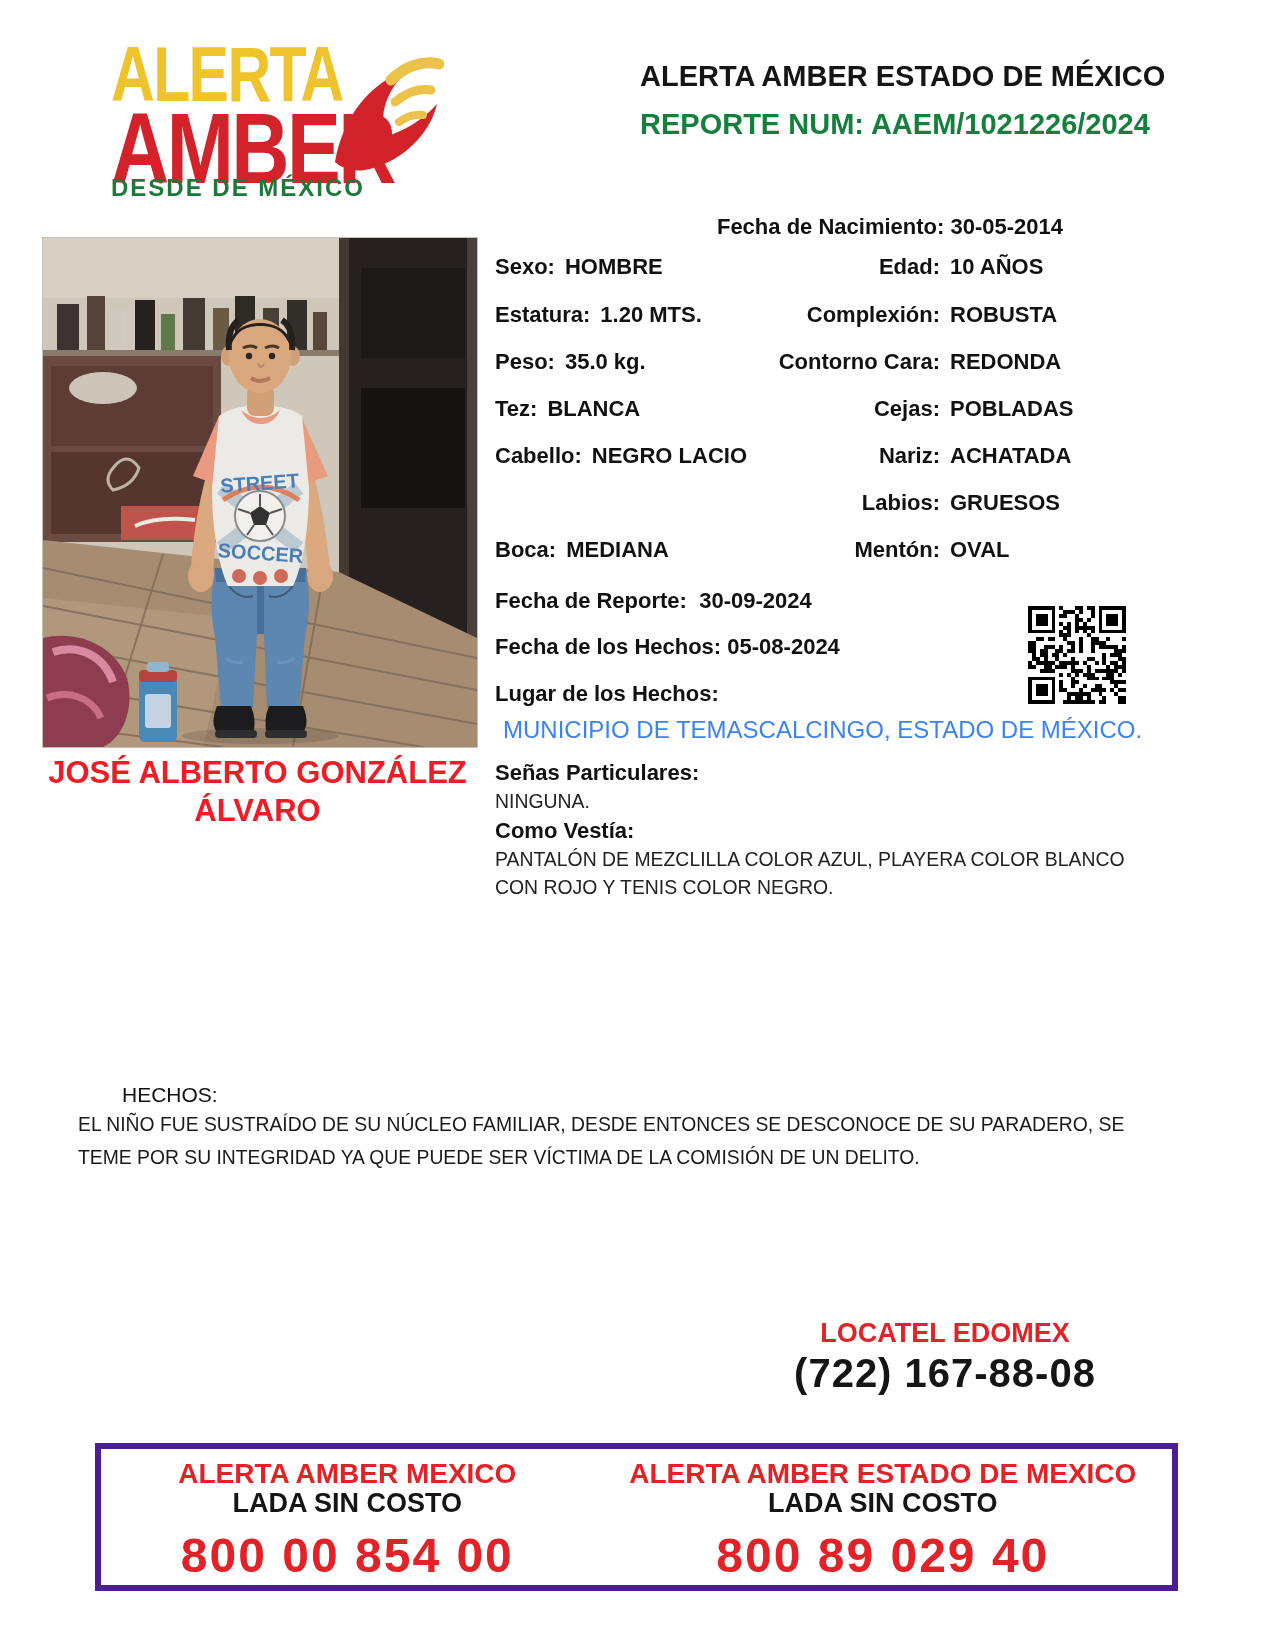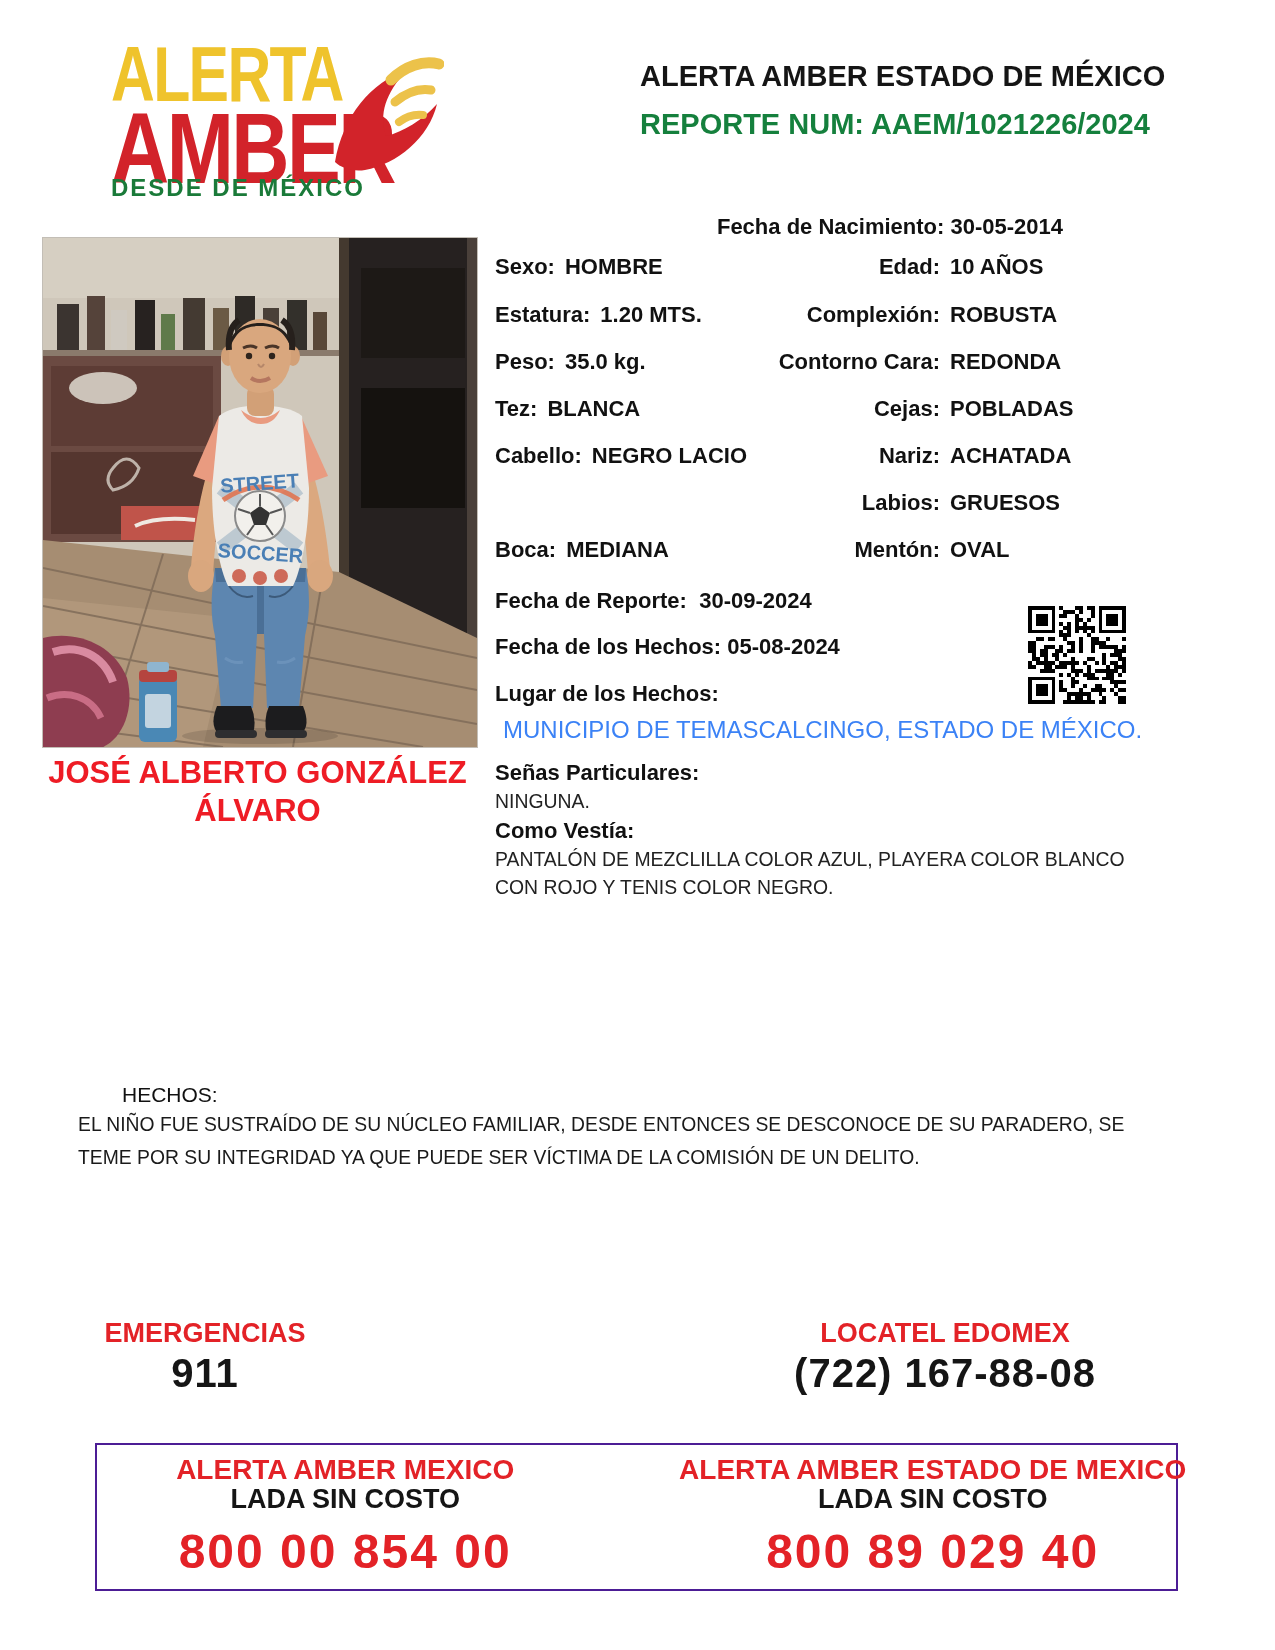--- a/index.html
+++ b/index.html
@@ -36,22 +36,22 @@
   .qr{position:absolute;left:1028px;top:606px;width:98px;height:98px;}
   
   .hechos-label{position:absolute;left:78px;top:1083px;font-size:21px;font-weight:normal;margin-left:44px;}
   .hechos-line{position:absolute;left:78px;font-size:21px;color:#1a1a1a;white-space:nowrap;
                transform:scaleX(0.92);transform-origin:left top;}
   
   .contact{position:absolute;text-align:center;}
   .contact .clabel{font-size:27px;font-weight:bold;color:#e32227;}
   .contact .cnumber{font-size:40px;font-weight:bold;color:#151515;margin-top:2px;letter-spacing:1px;}
   
-  .footer-box{position:absolute;left:95px;top:1443px;width:1083px;height:148px;border:2px solid #4c1d95;
-              box-sizing:border-box;display:flex;gap:48px;}
+  .footer-box{position:absolute;left:95px;top:1443px;width:1083px;height:148px;border:6px solid #4c1d95;
+              box-sizing:border-box;display:flex;}
   .fcol{flex:1;text-align:center;padding-top:10px;}
   .fcol.left{flex:0 0 46%;}
   .fcol.right{flex:0 0 54%;}
   .ftitle{font-size:28px;font-weight:bold;color:#e32227;line-height:30px;}
   .fsub{font-size:27px;font-weight:bold;color:#151515;line-height:29px;}
   .fnumber{font-size:48px;font-weight:bold;color:#e32227;margin-top:10px;letter-spacing:2px;}
 </style>
 </head>
 <body>
 
@@ -570,24 +570,20 @@
   <div class="sec-small" style="top:790px">NINGUNA.</div>
 
   <div class="sec-label" style="top:818px">Como Vestía:</div>
   <div class="sec-small" style="top:848px">PANTALÓN DE MEZCLILLA COLOR AZUL, PLAYERA  COLOR BLANCO</div>
   <div class="sec-small" style="top:876px">CON ROJO Y TENIS  COLOR NEGRO.</div>
 
   <div class="hechos-label">HECHOS:</div>
   <div class="hechos-line" style="top:1112px">EL NIÑO FUE SUSTRAÍDO DE SU NÚCLEO FAMILIAR, DESDE ENTONCES SE DESCONOCE DE SU PARADERO, SE</div>
   <div class="hechos-line" style="top:1145px">TEME POR SU INTEGRIDAD YA QUE PUEDE SER VÍCTIMA DE LA COMISIÓN DE UN DELITO.</div>
 
-  <div class="contact" style="left:85px;top:1318px;width:240px">
-    <div class="clabel">EMERGENCIAS</div>
-    <div class="cnumber">911</div>
-  </div>
   <div class="contact" style="left:770px;top:1318px;width:350px">
     <div class="clabel">LOCATEL EDOMEX</div>
     <div class="cnumber">(722) 167-88-08</div>
   </div>
 
   <div class="footer-box">
     <div class="fcol left">
       <div class="ftitle">ALERTA AMBER MEXICO</div>
       <div class="fsub">LADA SIN COSTO</div>
       <div class="fnumber">800 00 854 00</div>

